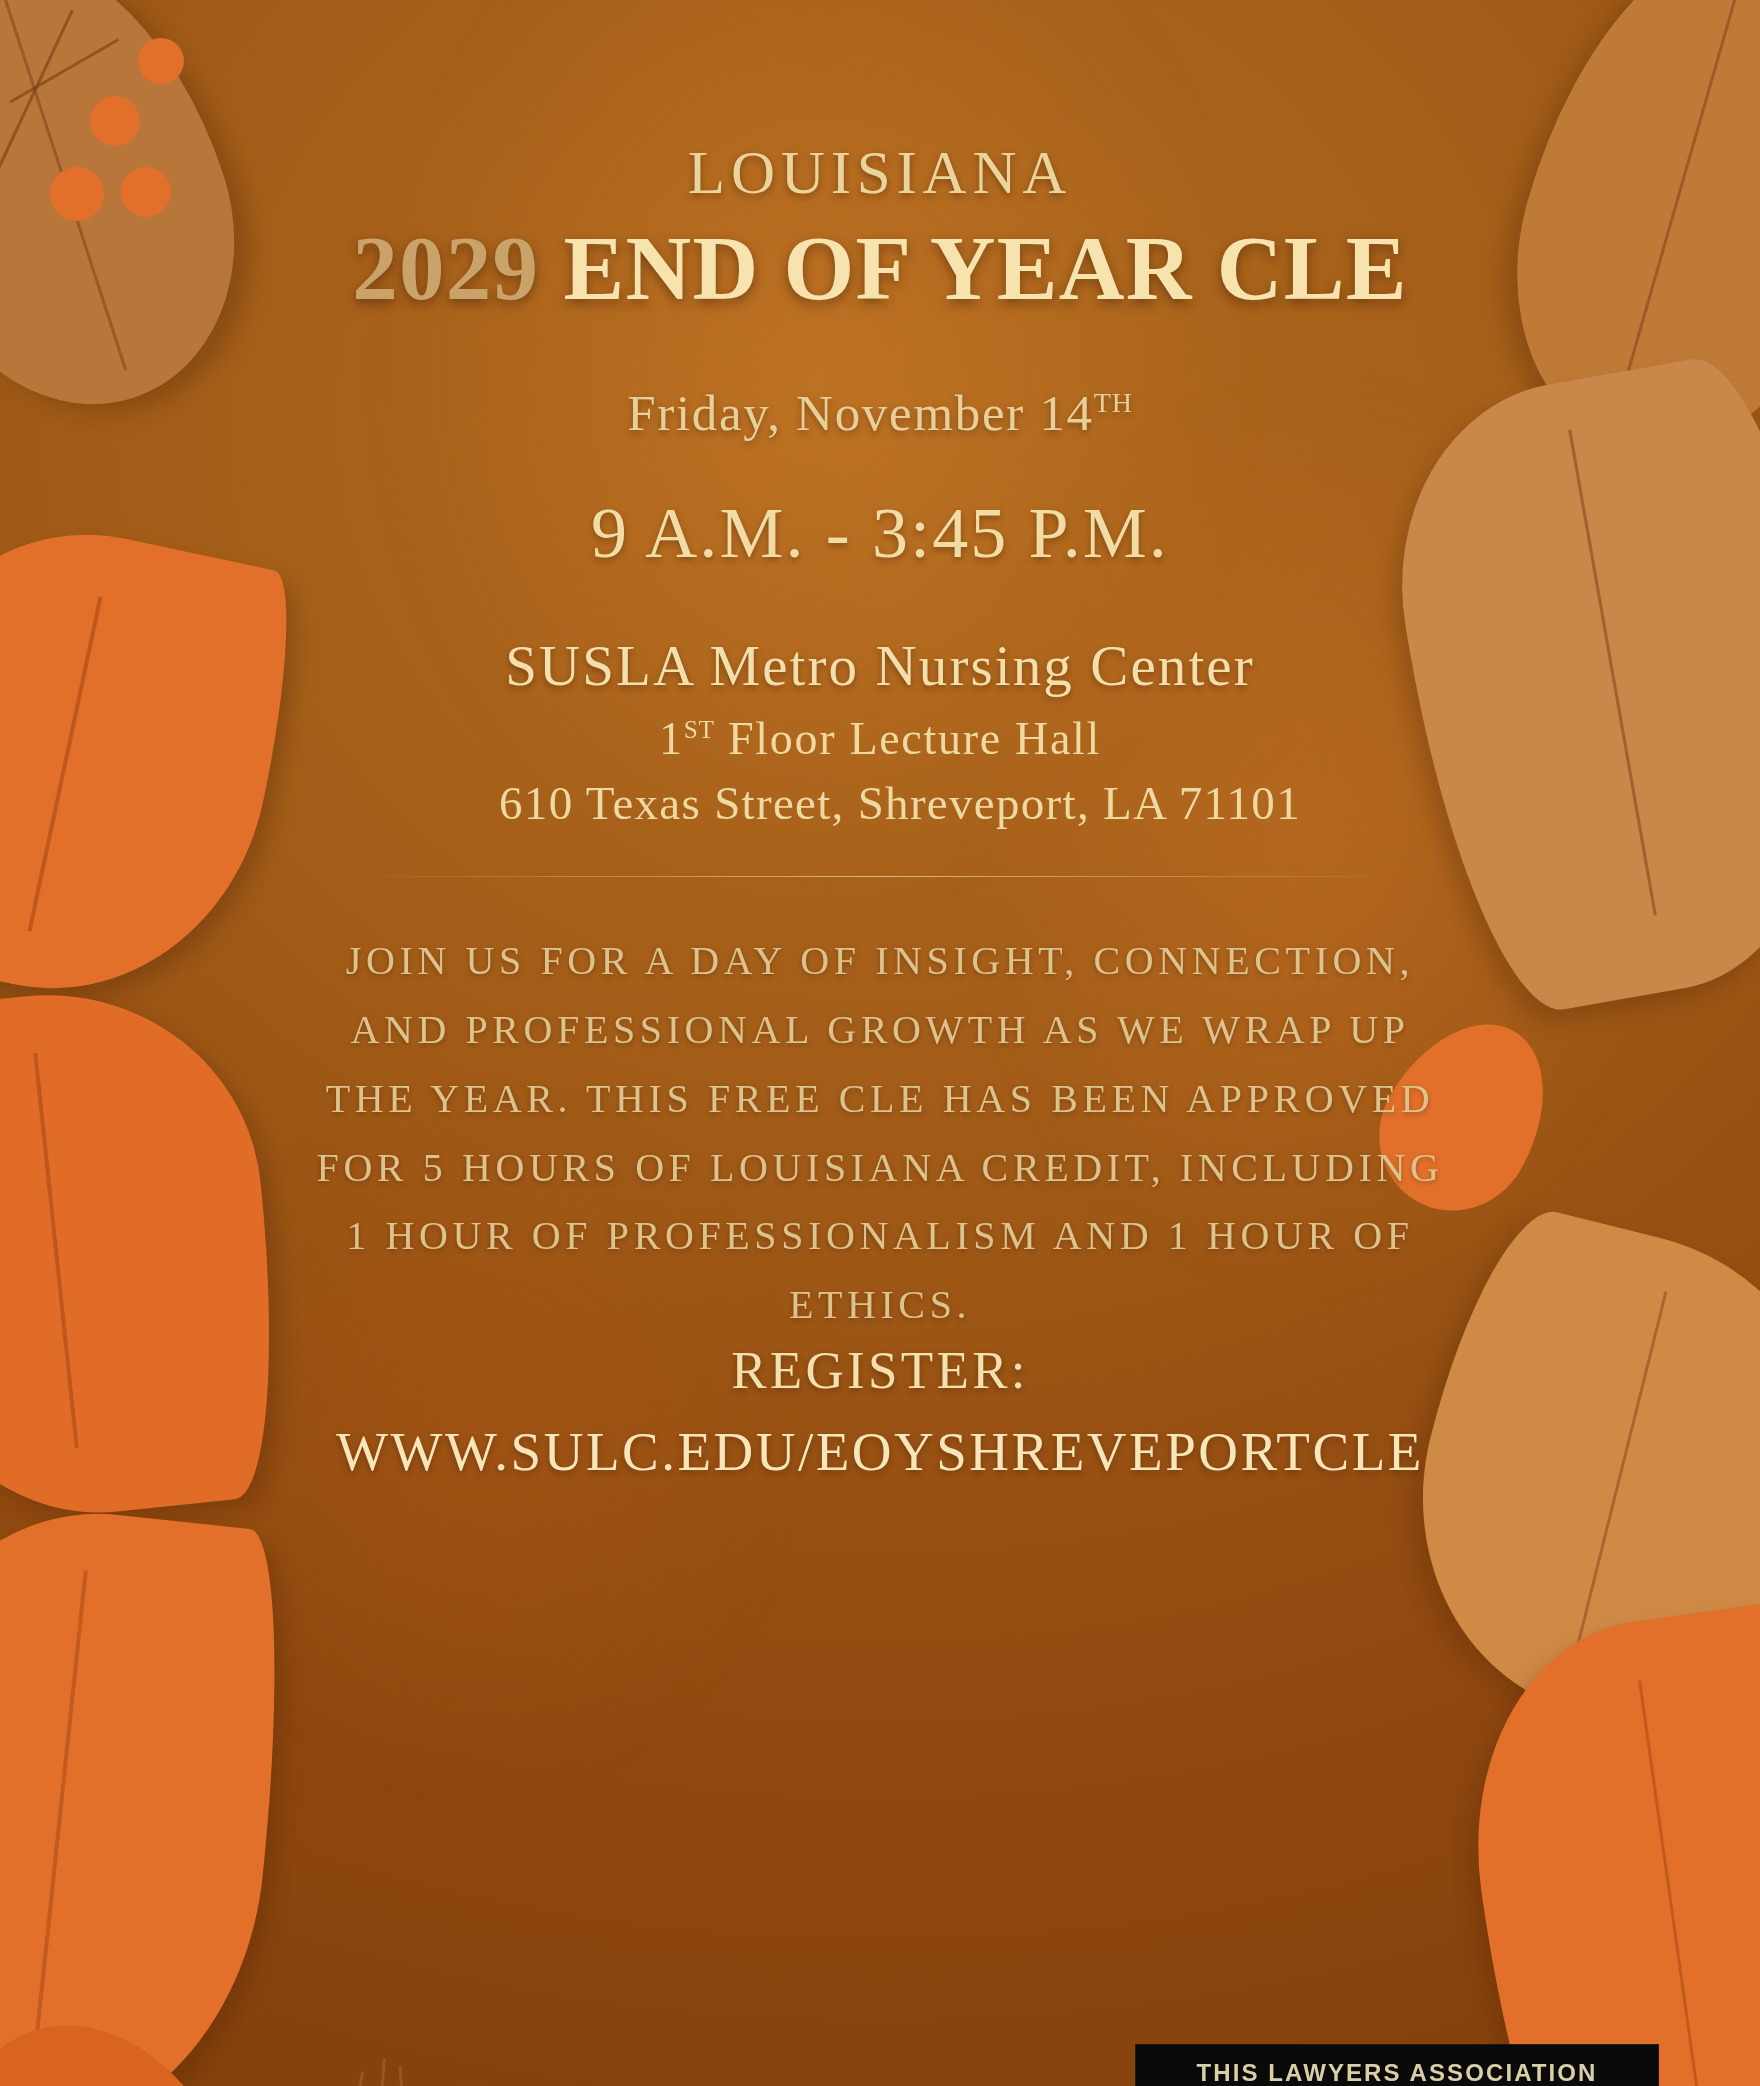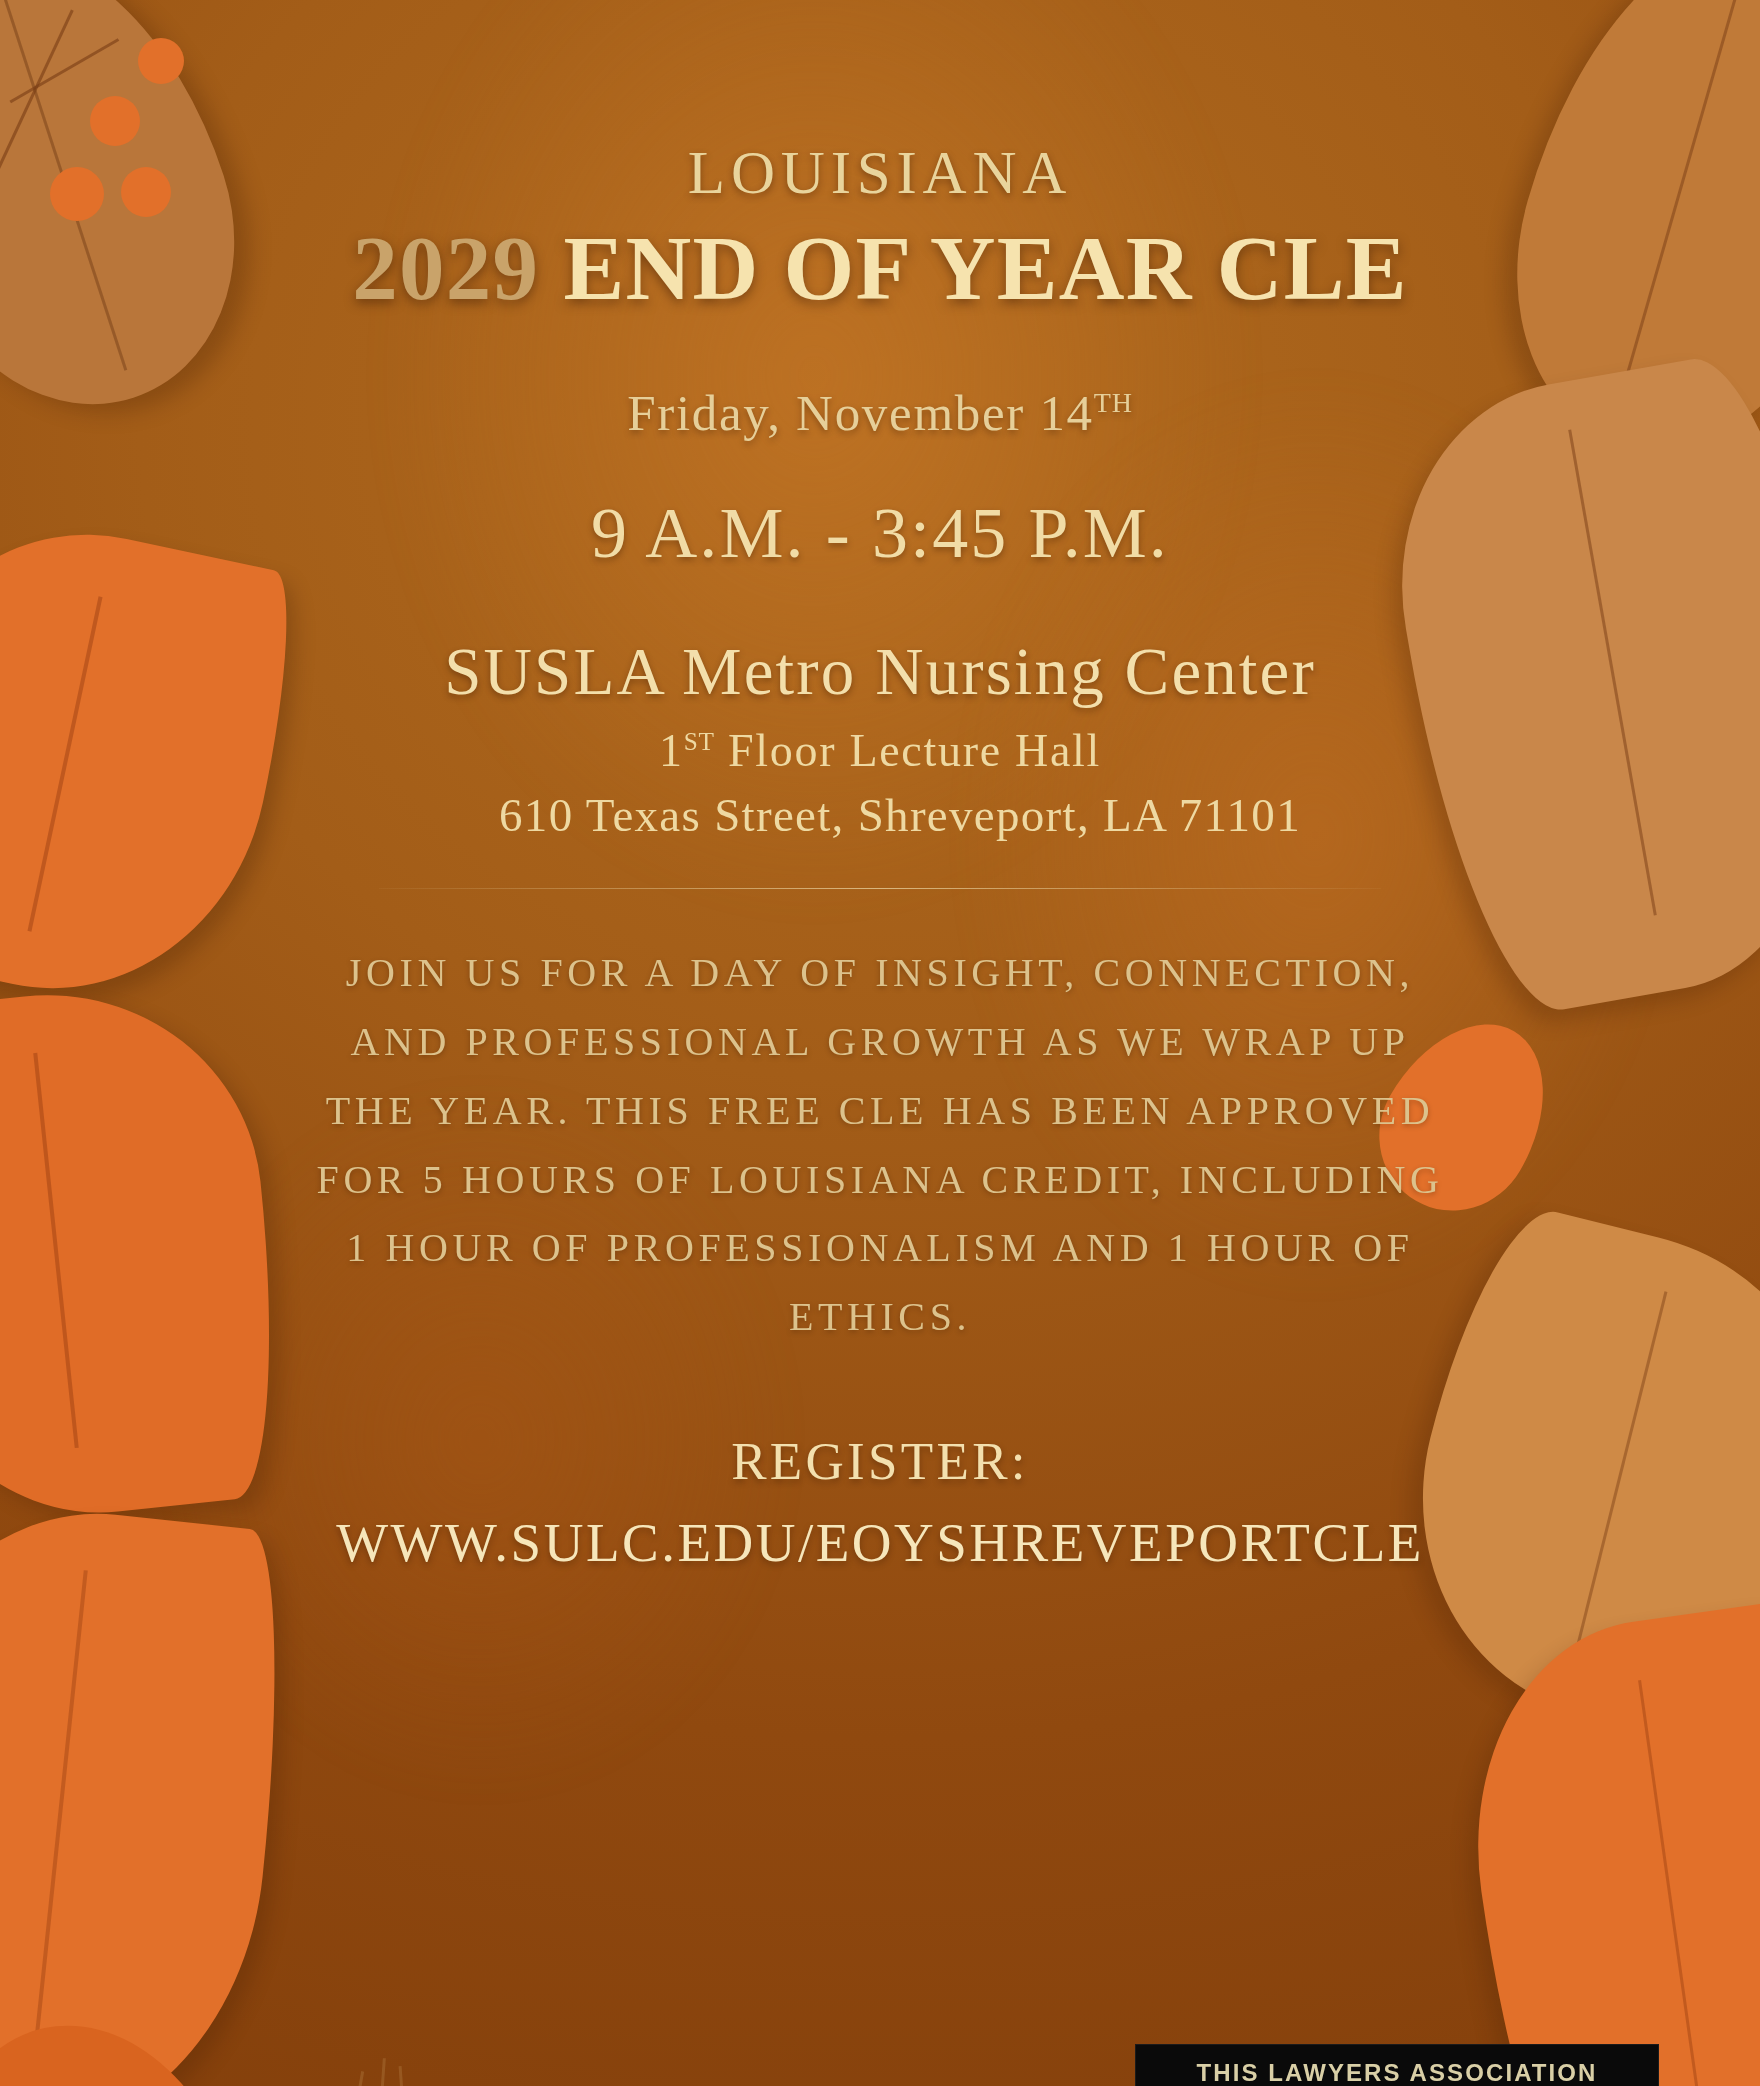--- a/index.html
+++ b/index.html
@@ -98,21 +98,21 @@
   .time-line {
     margin-top: 50px;
     font-size: 72px;
     letter-spacing: 2.1px;
     color: #f1dca6;
     text-shadow: 0 2.5px 6.7px rgba(60,25,5,0.4);
   }
 
   .venue {
     margin-top: 58px;
-    font-size: 67px;
+    font-size: 57px;
     letter-spacing: 2.1px;
     color: #f3dfab;
     text-shadow: 0 2.5px 6.7px rgba(60,25,5,0.42);
   }
   .venue-sub {
     margin-top: 14px;
     font-size: 46px;
     letter-spacing: 1.7px;
     color: #eed9a2;
   }
@@ -135,21 +135,20 @@
     width: 1135px;
     margin: 50px auto 0 auto;
     font-size: 40px;
     line-height: 1.72;
     letter-spacing: 4.6px;
     color: #dcc28c;
     text-shadow: 0 2.1px 5.8px rgba(60,25,5,0.35);
   }
 
   .register {
-    margin-top: 79px;
     font-size: 53px;
     letter-spacing: 3.3px;
     color: #f3e0ae;
     text-shadow: 0 2.5px 6.7px rgba(60,25,5,0.4);
   }
   .register-url {
     margin-top: 20px;
     font-size: 55px;
     letter-spacing: 2.5px;
     color: #f6e6ba;

